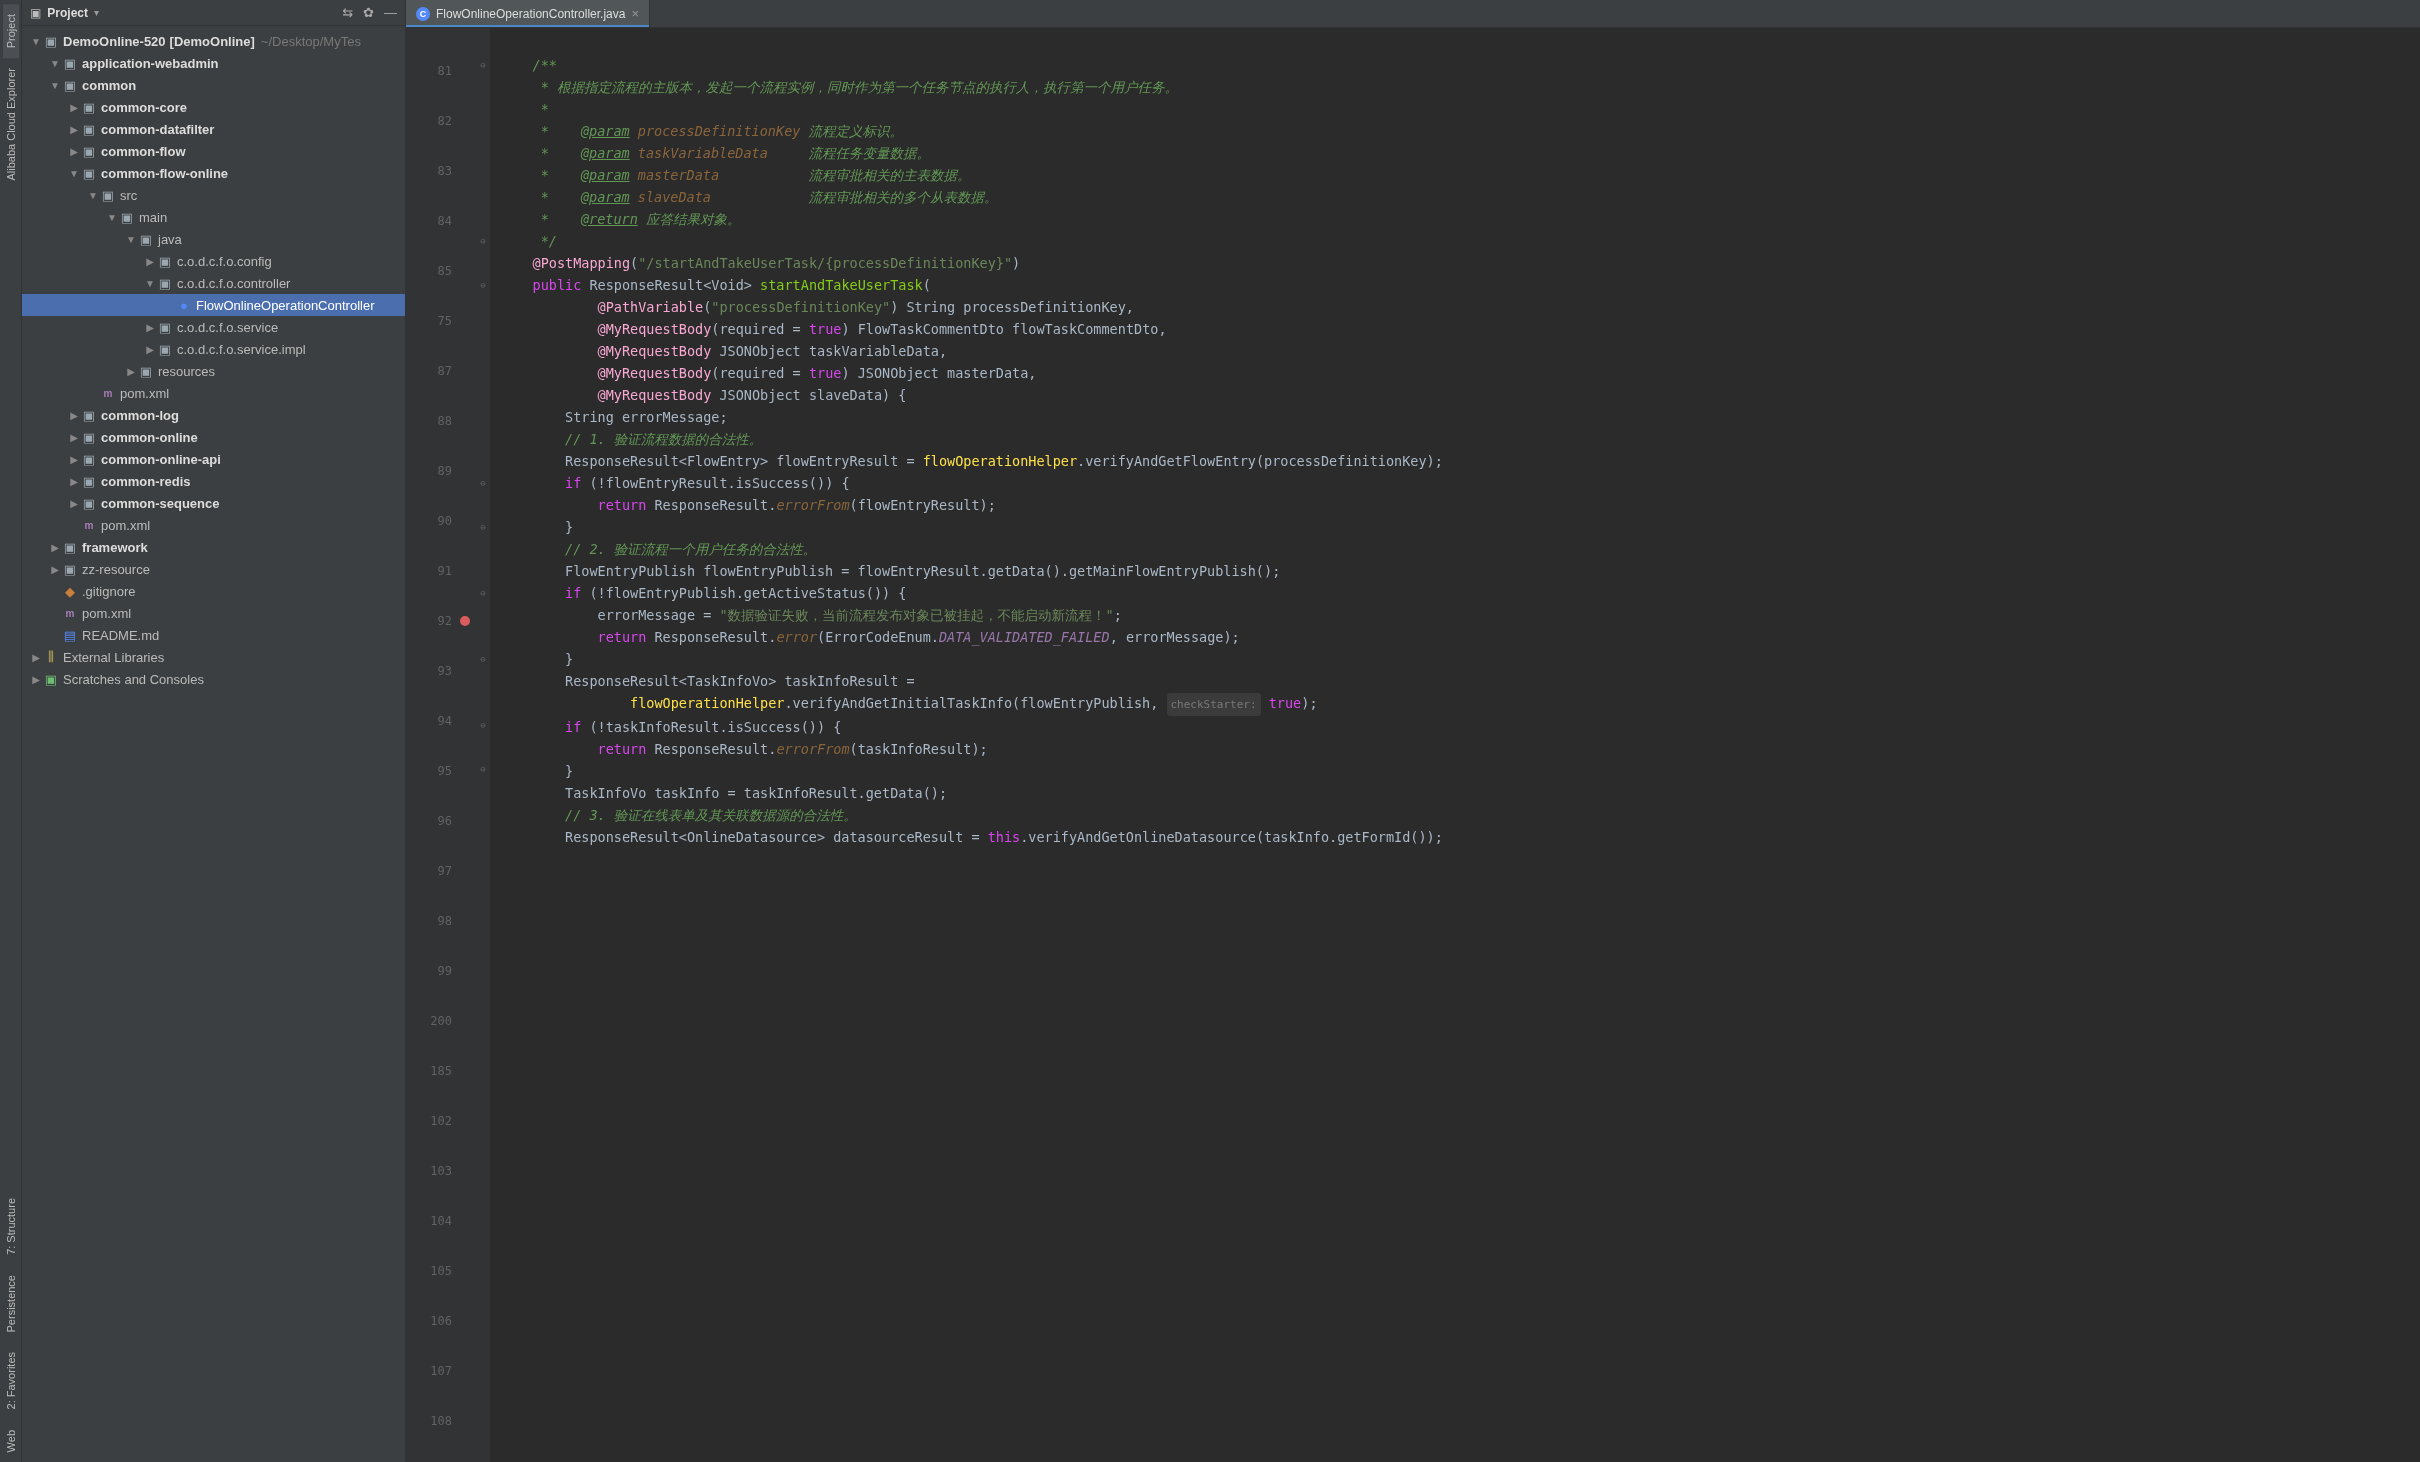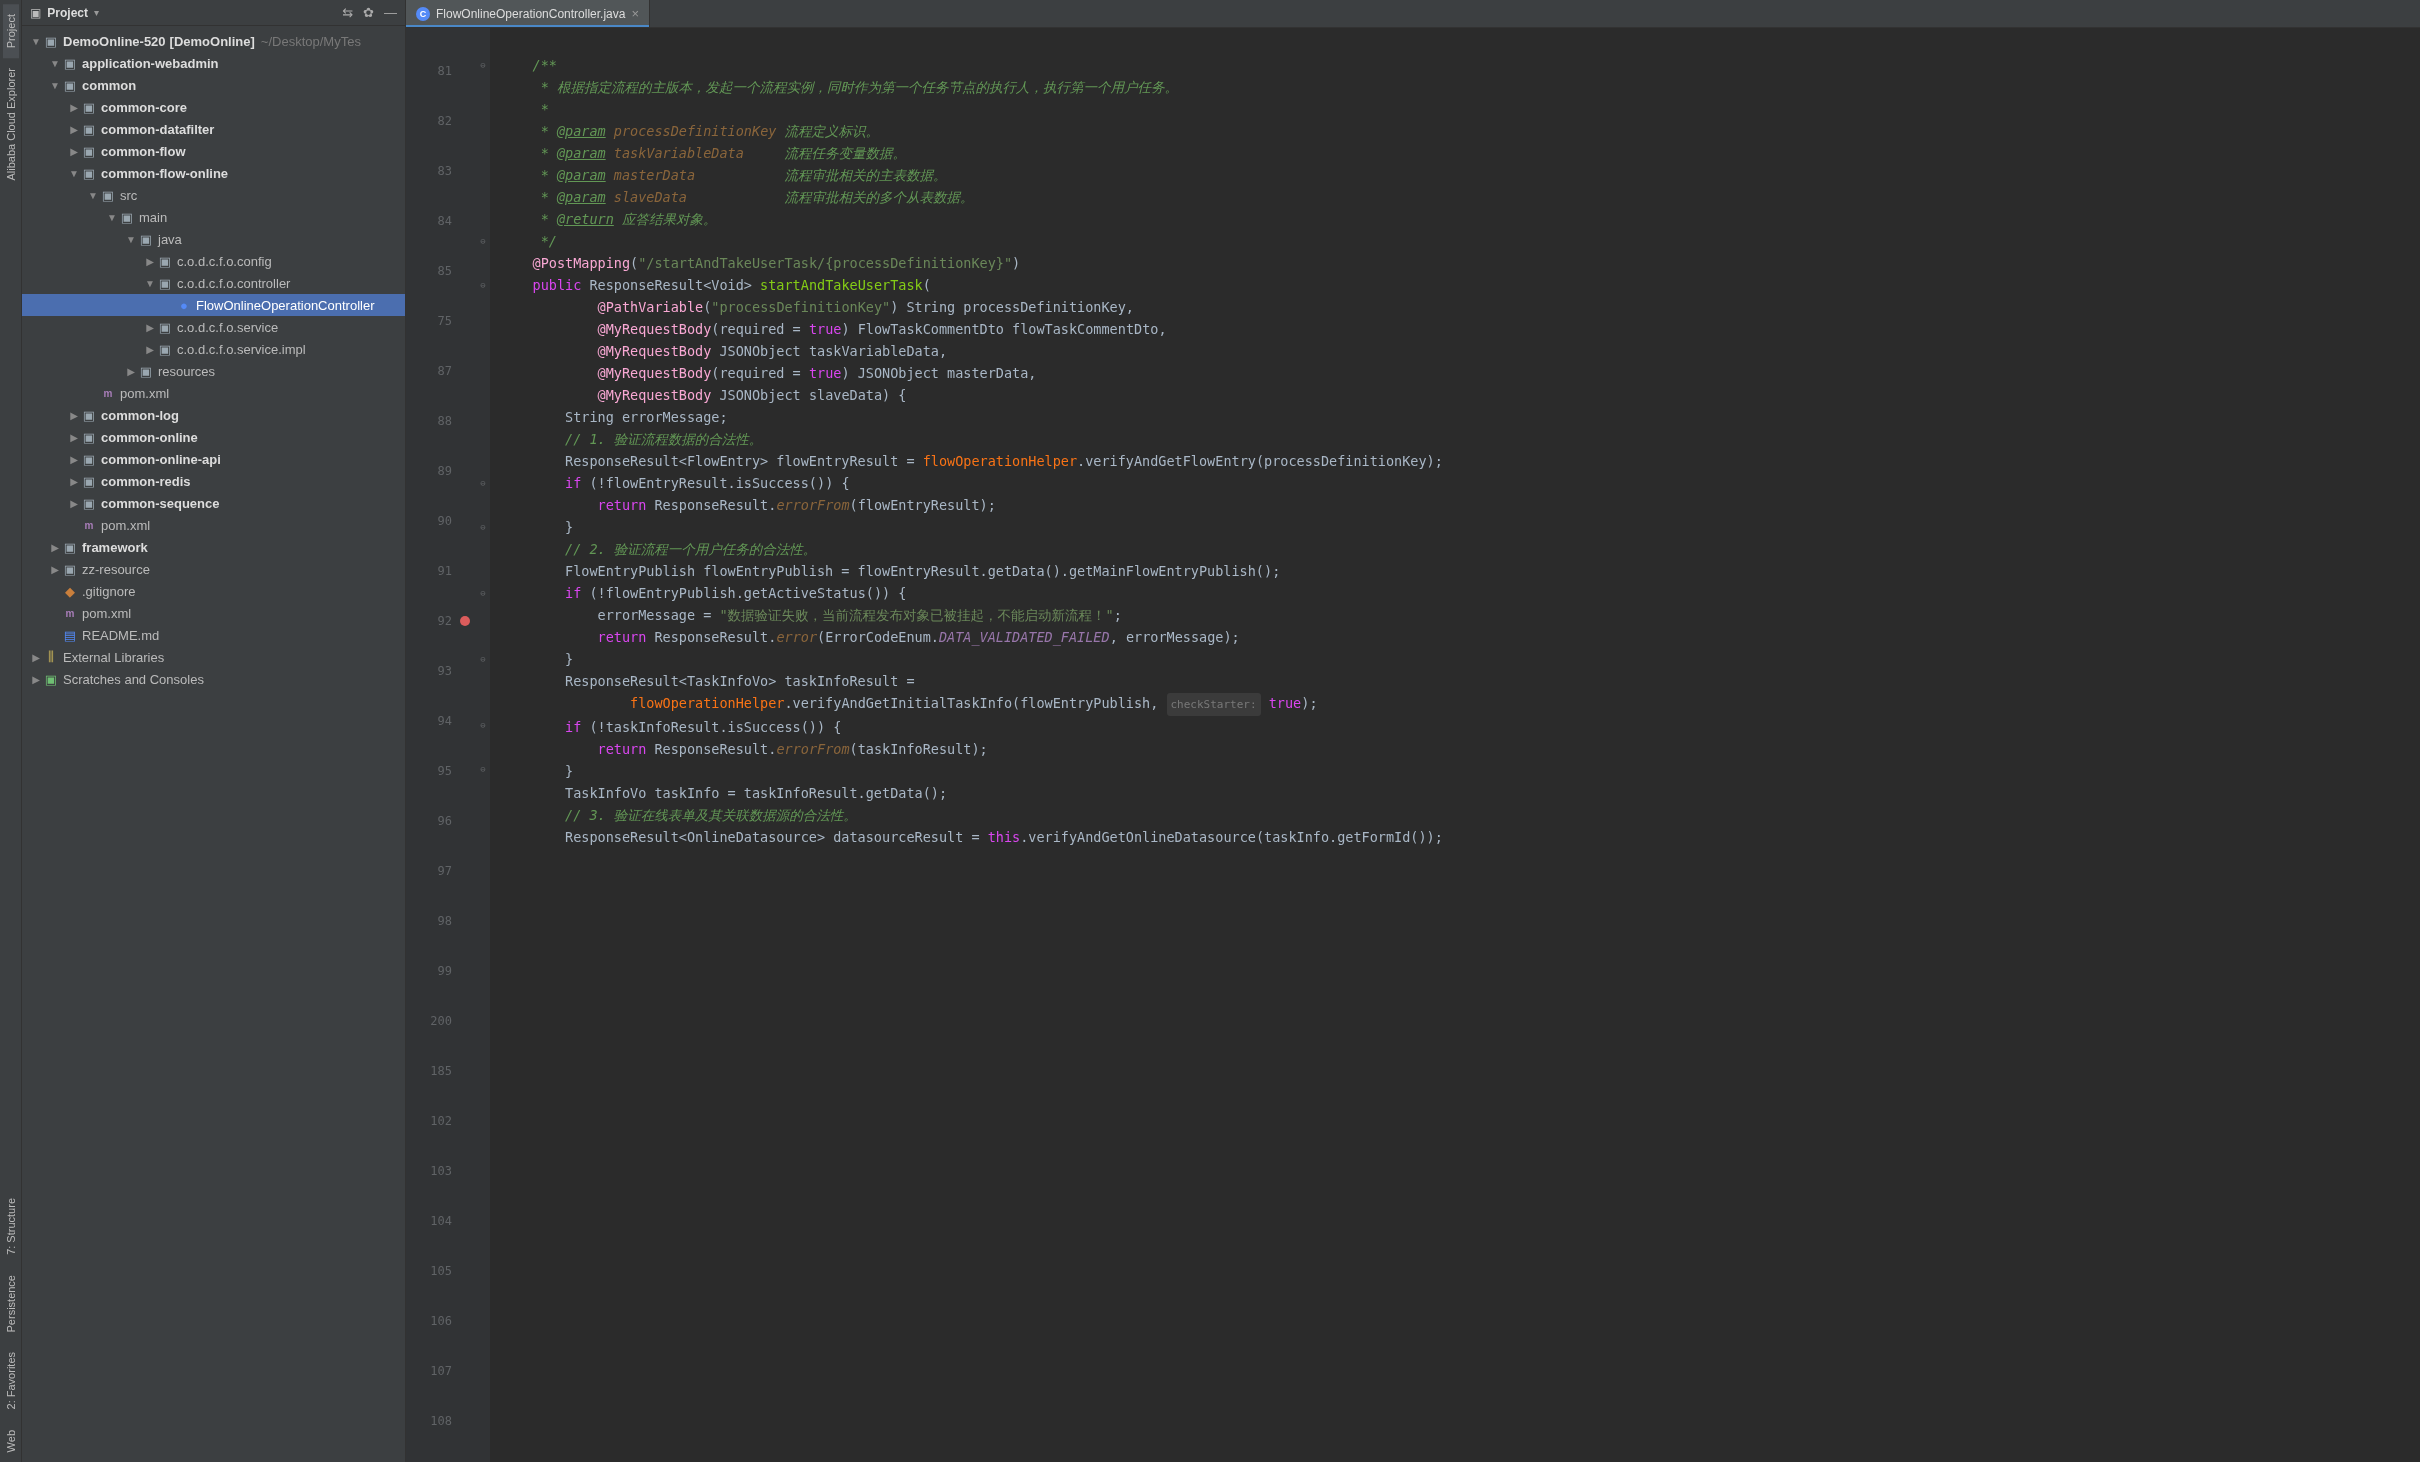--- a/index.html
+++ b/index.html
@@ -155,27 +155,27 @@
   .fold-strip .fm { height: 22px; display: flex; align-items: center; justify-content: center; color: #606366; font-size: 9px; }
   .code {
     flex: 1;
     padding: 4px 0 4px 10px;
     font-size: 13.5px;
     line-height: 22px;
     white-space: pre;
     overflow: auto;
   }
   .c-comment { color: #629755; font-style: italic; }
-  .c-doctag { color: #629755; font-style: italic; text-decoration: underline; }
+  .c-doctag { color: #629755; font-style: italic; text-decoration: underline; margin-left: 24px; }
   .c-docparam { color: #8a653b; font-style: italic; }
   .c-kw { color: #d946ef; }
   .c-ann { color: #f9a8d4; }
   .c-str { color: #6a8759; }
   .c-method { color: #84cc16; }
-  .c-field { color: #f97316; }
+  .c-field { color: #fde047; }
   .c-const { color: #9876aa; font-style: italic; }
   .c-hint { color: #787878; background: #3b3b3b; padding: 5px 4px; border-radius: 3px; font-size: 11px; font-style: normal; }
 </style>
 </head>
 <body>
 
 <div class="left-toolbar">
   <div class="tab-label sel">Project</div>
   <div class="tab-label">Alibaba Cloud Explorer</div>
   <div class="spacer"></div>

